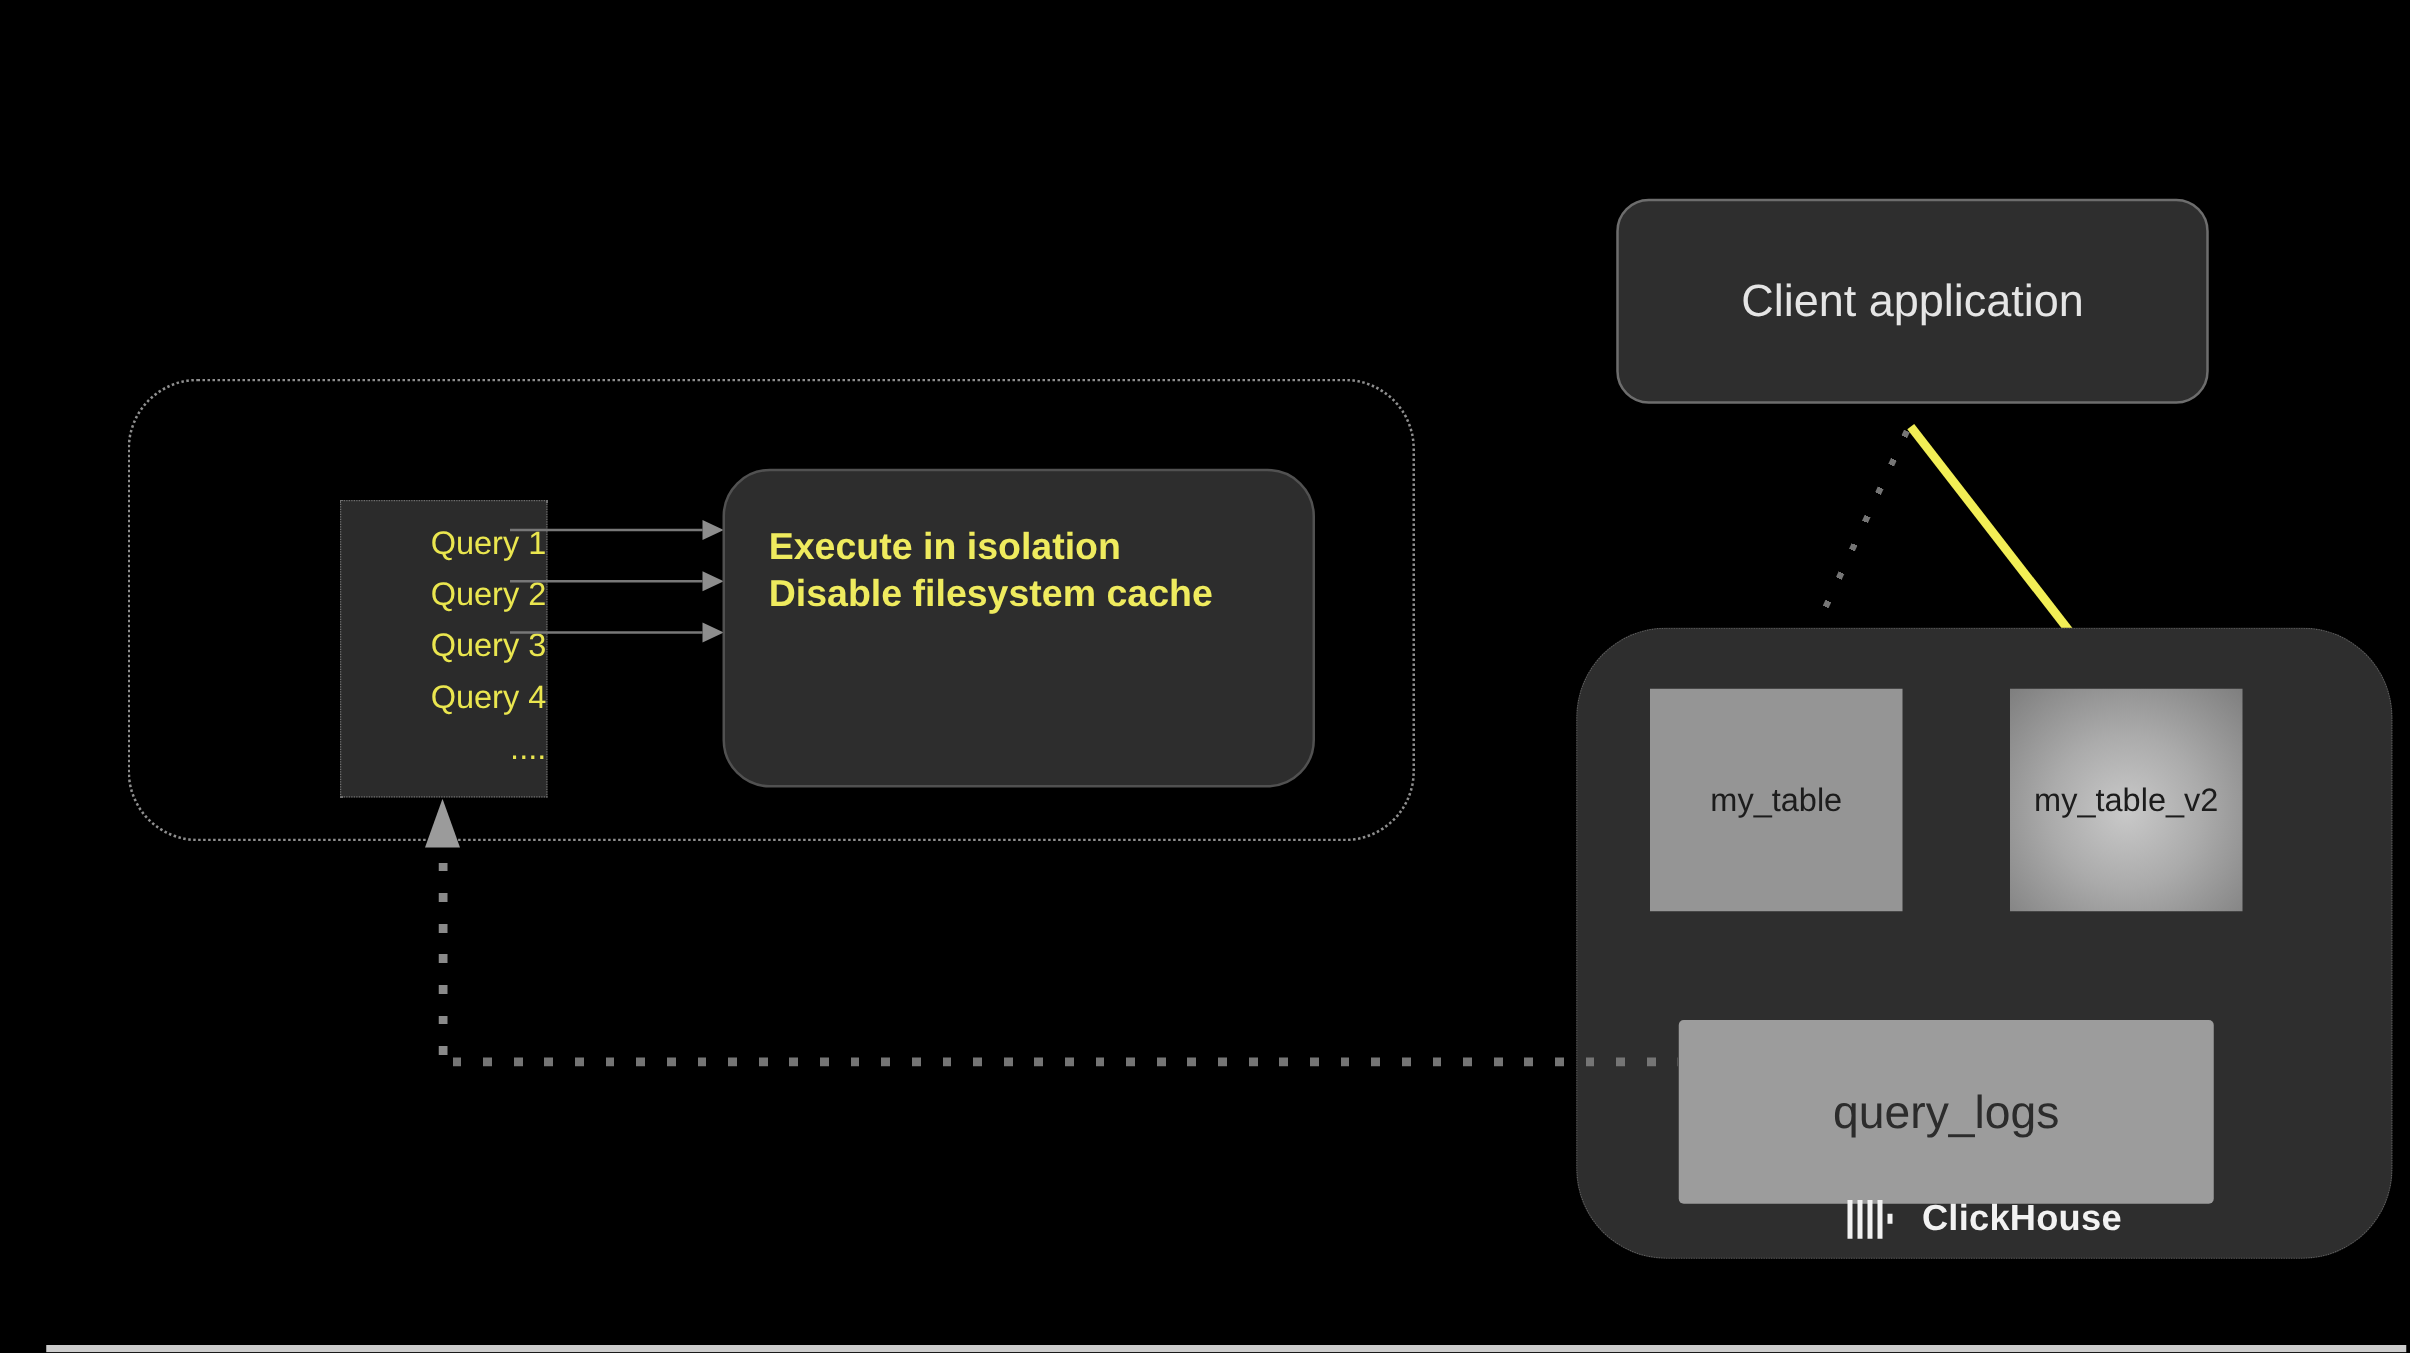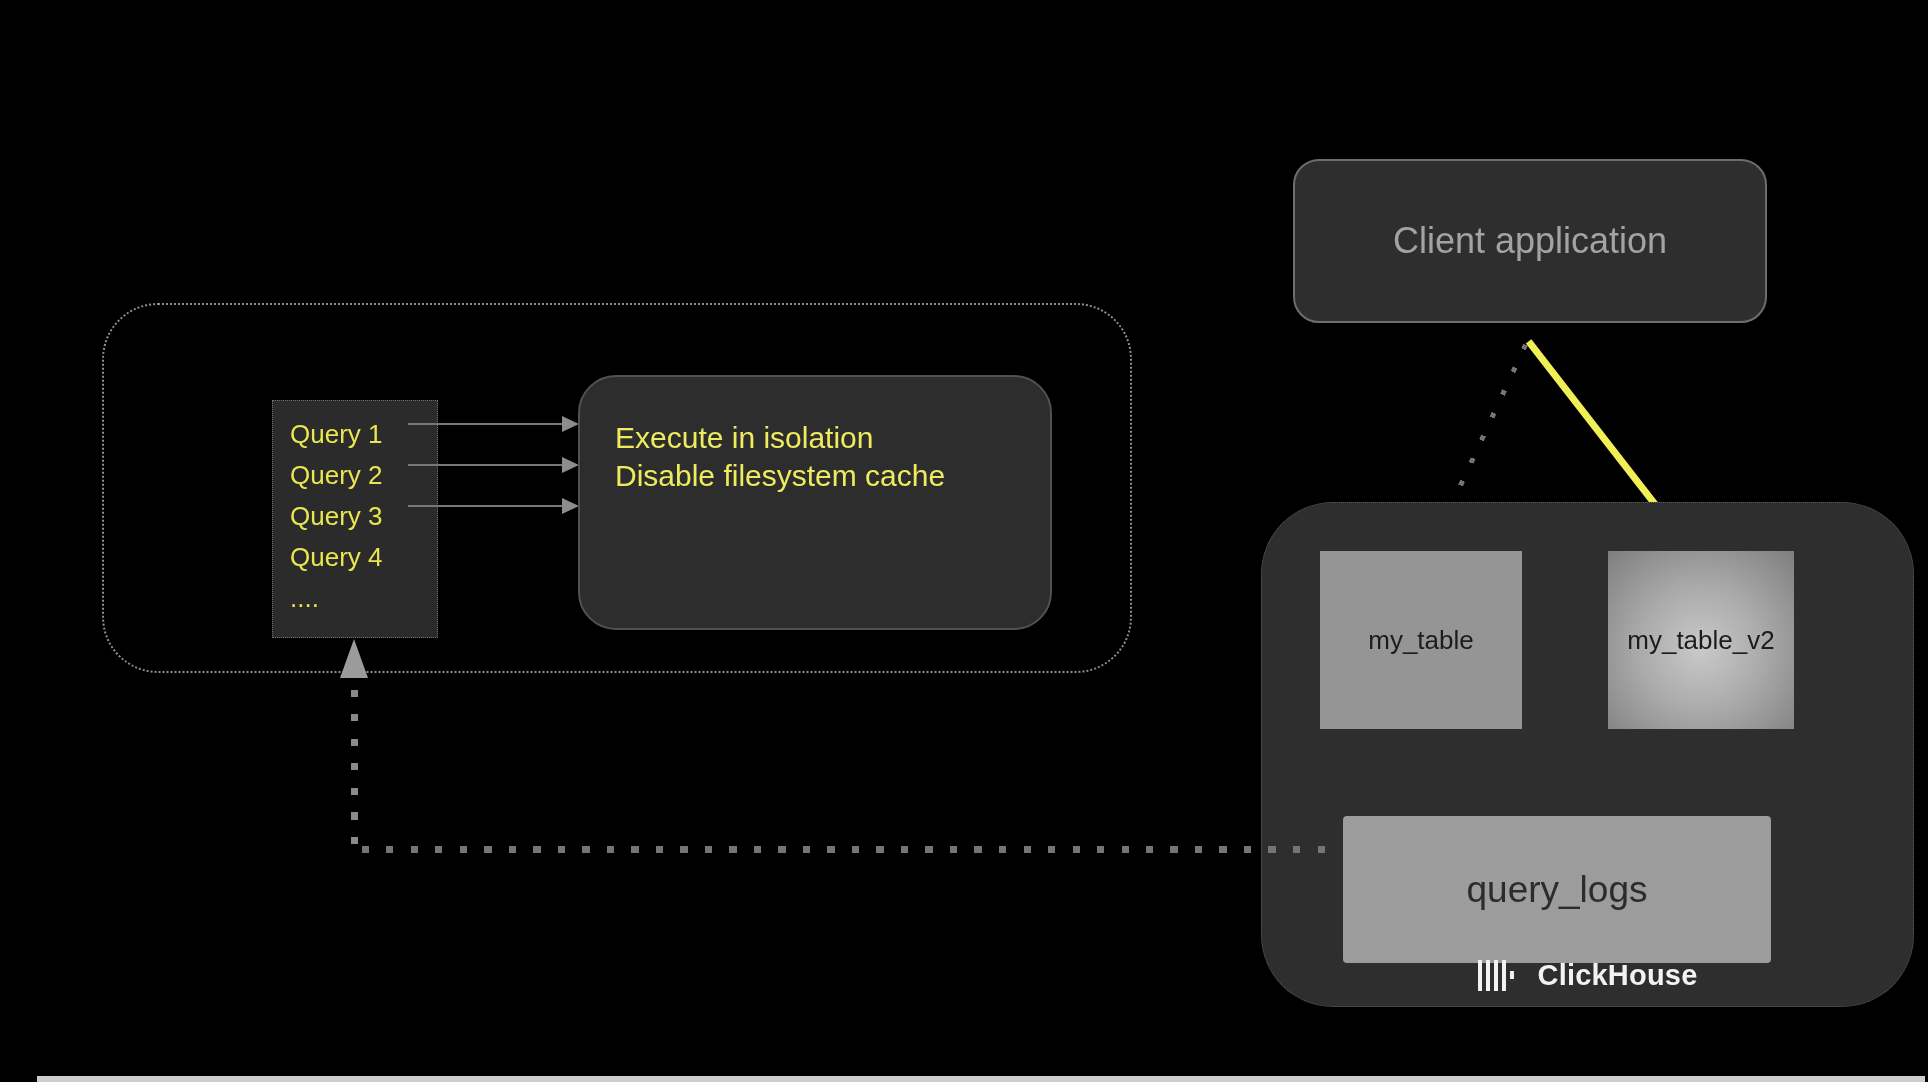--- a/index.html
+++ b/index.html
@@ -28,20 +28,21 @@
 
   
   .query-box {
     position: absolute;
     left: 272px; top: 400px;
     width: 166px; height: 238px;
     background: #2b2b2b;
     border: 1px dotted #6f6f6f;
     box-sizing: border-box;
     padding: 13px 0 0 17px;
+    text-align: right;
   }
   .query-item {
     font-size: 26px;
     line-height: 41px;
     color: #eae64f;
     white-space: nowrap;
   }
 
   
   .q-arrow {
@@ -73,20 +74,21 @@
     background: #2d2d2d;
     border: 2px solid #515151;
     border-radius: 38px;
     padding: 42px 0 0 35px;
   }
   .invest-line {
     font-size: 30px;
     line-height: 38px;
     color: #efeb5e;
     white-space: nowrap;
+    font-weight: bold;
   }
   .invest-line.gap { margin-top: 15px; }
   .invest-caption {
     position: absolute;
     left: 0; right: 0; bottom: 16px;
     text-align: center;
     font-size: 30px;
     color: #ececec;
   }
 
@@ -96,21 +98,21 @@
     left: 1293px; top: 159px;
     width: 474px; height: 164px;
     box-sizing: border-box;
     background: #2e2e2e;
     border: 2px solid #6d6d6d;
     border-radius: 26px;
     display: flex;
     align-items: center;
     justify-content: center;
     font-size: 36px;
-    color: #a3a3a3;
+    color: #e5e5e5;
   }
 
   
   .ch-container {
     position: absolute;
     left: 1261px; top: 502px;
     width: 653px; height: 505px;
     box-sizing: border-box;
     background: #2e2e2e;
     border: 1px dotted #5e5e5e;

